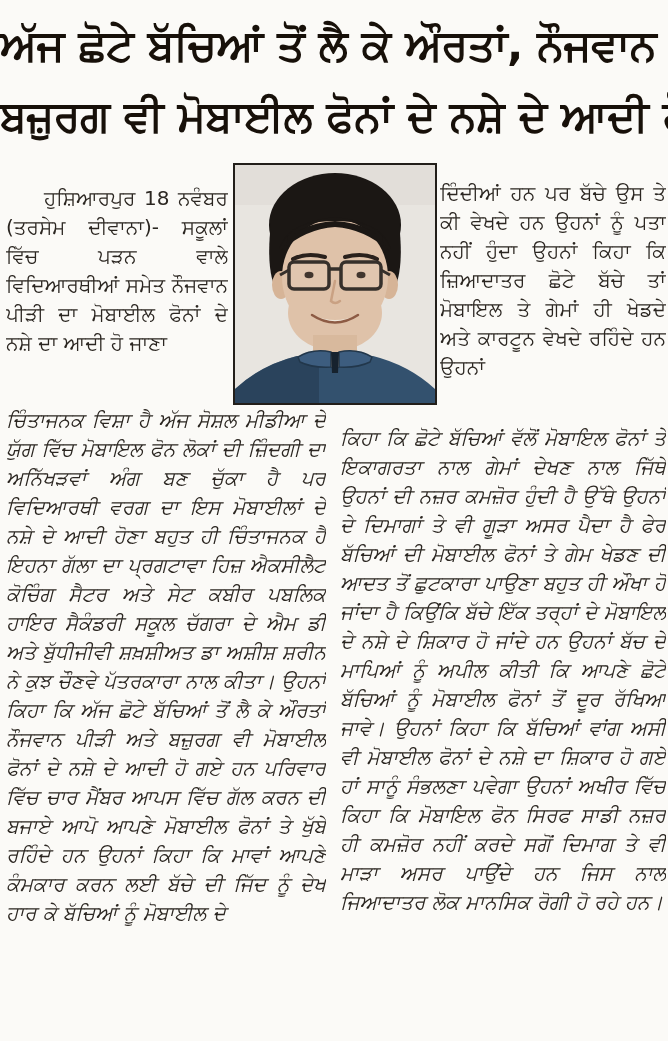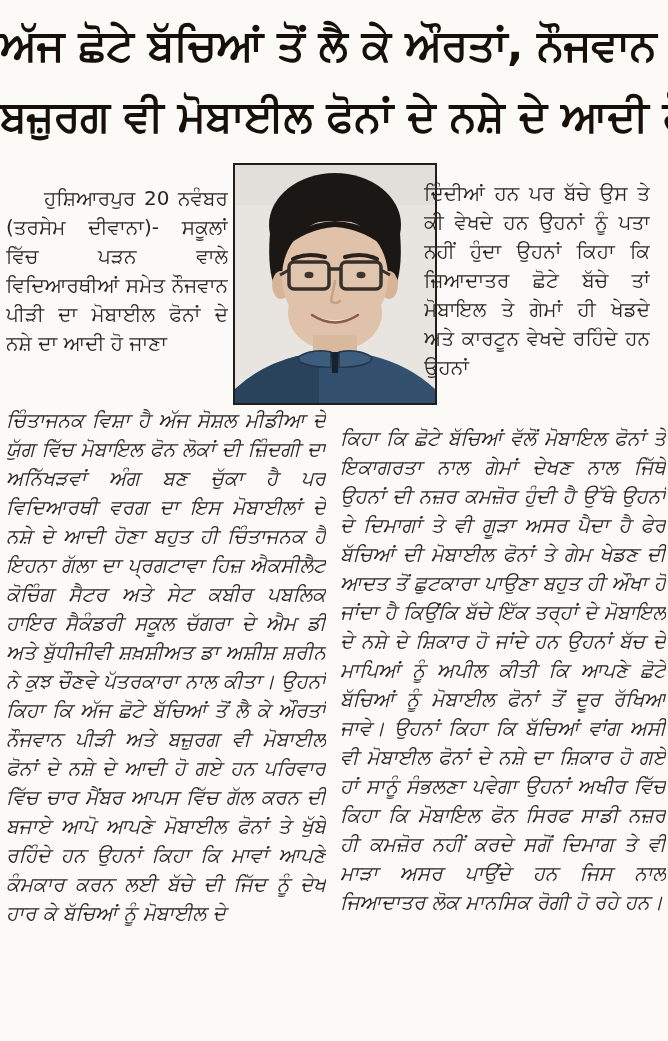--- a/index.html
+++ b/index.html
@@ -13,40 +13,40 @@
     text-align:center;font-weight:700;color:#171009;
     font-size:43px;line-height:71px;letter-spacing:-0.5px;
   }
   .headline span{display:block;white-space:nowrap;}
   .bodycol{
     position:absolute;text-align:justify;text-justify:inter-word;
     font-size:20px;line-height:29px;color:#2b2621;overflow:hidden;
     font-weight:500;
   }
   .col-left-top{left:6px;top:184px;width:222px;height:234px;text-indent:38px;}
-  .col-right-top{left:424px;top:179px;width:226px;height:234px;}
+  .col-right-top{left:440px;top:179px;width:226px;height:234px;}
   .col-left-bottom{left:6px;top:406px;width:320px;height:632px;font-style:italic;}
   .col-right-bottom{left:340px;top:424px;width:326px;height:632px;font-style:italic;}
   .photo{
     position:absolute;left:233px;top:163px;width:200px;height:238px;
     border:2px solid #221e1a;box-sizing:content-box;background:#e8e5e0;
   }
   .photo svg{display:block;width:100%;height:100%;}
 </style>
 </head>
 <body>
 
 <div class="page">
 
   <h1 class="headline">
     <span>ਅੱਜ ਛੋਟੇ ਬੱਚਿਆਂ ਤੋਂ ਲੈ ਕੇ ਔਰਤਾਂ, ਨੌਜਵਾਨ ਪੀੜੀ ਅਤੇ</span>
     <span>ਬਜ਼ੁਰਗ ਵੀ ਮੋਬਾਈਲ ਫੋਨਾਂ ਦੇ ਨਸ਼ੇ ਦੇ ਆਦੀ ਹੋ ਗਏ ਹਨ</span>
   </h1>
 
-  <div class="bodycol col-left-top">ਹੁਸ਼ਿਆਰਪੁਰ 20 ਨਵੰਬਰ (ਤਰਸੇਮ ਦੀਵਾਨਾ)- ਸਕੂਲਾਂ ਵਿੱਚ ਪੜਨ ਵਾਲੇ ਵਿਦਿਆਰਥੀਆਂ ਸਮੇਤ ਨੌਜਵਾਨ ਪੀੜੀ ਦਾ ਮੋਬਾਈਲ ਫੋਨਾਂ ਦੇ ਨਸ਼ੇ ਦਾ ਆਦੀ ਹੋ ਜਾਣਾ</div>
+  <div class="bodycol col-left-top">ਹੁਸ਼ਿਆਰਪੁਰ 18 ਨਵੰਬਰ (ਤਰਸੇਮ ਦੀਵਾਨਾ)- ਸਕੂਲਾਂ ਵਿੱਚ ਪੜਨ ਵਾਲੇ ਵਿਦਿਆਰਥੀਆਂ ਸਮੇਤ ਨੌਜਵਾਨ ਪੀੜੀ ਦਾ ਮੋਬਾਈਲ ਫੋਨਾਂ ਦੇ ਨਸ਼ੇ ਦਾ ਆਦੀ ਹੋ ਜਾਣਾ</div>
 
   <div class="photo">
     <svg viewBox="0 0 200 238" xmlns="http://www.w3.org/2000/svg" aria-hidden="true">
 
       <rect x="0" y="0" width="200" height="238" fill="#e8e5e0"></rect>
       <rect x="0" y="0" width="200" height="40" fill="#dcd9d4" opacity="0.55"></rect>
 
       <ellipse cx="100" cy="60" rx="66" ry="52" fill="#1b1714"></ellipse>
       <path d="M36,58 Q30,110 44,130 L56,122 L52,70 Z" fill="#1b1714"></path>
       <path d="M164,58 Q170,110 156,130 L144,122 L148,70 Z" fill="#1b1714"></path>

